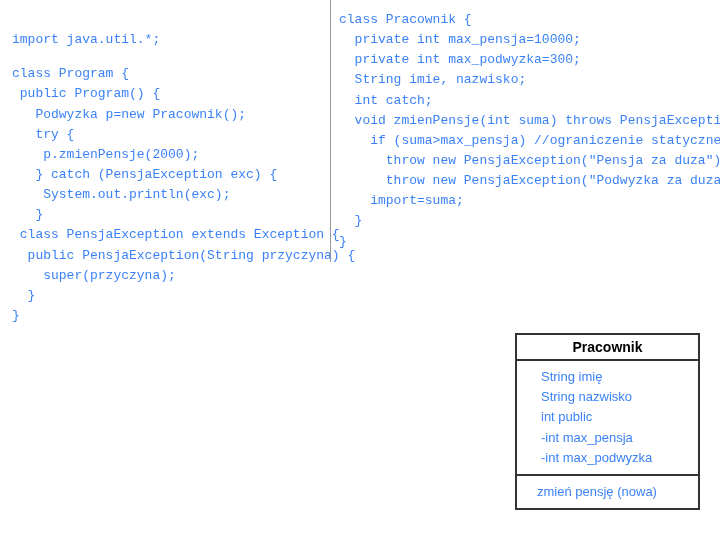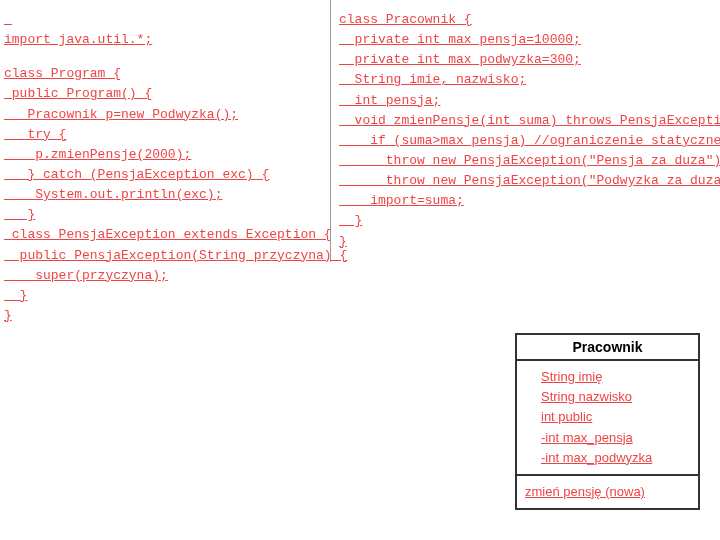--- a/index.html
+++ b/index.html
@@ -14,35 +14,34 @@
       font-family: 'Courier New', Courier, monospace;
       font-size: 13px;
       overflow: hidden;
       position: relative;
     }
     .left-panel {
       position: absolute;
       top: 0;
       left: 0;
       width: 330px;
-      padding: 10px 4px;
+      padding: 10px 12px;
     }
     .right-panel {
       position: absolute;
       top: 0;
       left: 330px;
       width: 390px;
       padding: 10px 8px;
       border-left: 1px solid #999;
     }
     .code-line {
       white-space: pre;
       line-height: 1.55;
-      color: #ef4444;
-      text-decoration: underline;
+      color: #3b82f6;
     }
     .spacer {
       height: 14px;
     }
     
     .uml-box {
       position: absolute;
       bottom: 30px;
       right: 20px;
       width: 185px;
@@ -58,54 +57,54 @@
       font-weight: bold;
     }
     .uml-fields {
       padding: 6px 24px;
       border-bottom: 2px solid #333;
       font-family: Arial, sans-serif;
       font-size: 13px;
       line-height: 1.6;
     }
     .uml-methods {
-      padding: 6px 8px;
+      padding: 6px 20px;
       font-family: Arial, sans-serif;
       font-size: 13px;
       line-height: 1.6;
     }
   </style>
 </head>
 <body>
 
 <div class="left-panel">
   <div class="code-line">&nbsp;</div>
   <div class="code-line">import java.util.*;</div>
   <div class="spacer"></div>
   <div class="code-line">class Program {</div>
   <div class="code-line"> public Program() {</div>
-  <div class="code-line">   Pracownik p=new Podwyzka();</div>
+  <div class="code-line">   Podwyzka p=new Pracownik();</div>
   <div class="code-line">   try {</div>
   <div class="code-line">    p.zmienPensje(2000);</div>
   <div class="code-line">   } catch (PensjaException exc) {</div>
   <div class="code-line">    System.out.println(exc);</div>
   <div class="code-line">   }</div>
   <div class="code-line"> class PensjaException extends Exception {</div>
   <div class="code-line">  public PensjaException(String przyczyna) {</div>
   <div class="code-line">    super(przyczyna);</div>
   <div class="code-line">  }</div>
   <div class="code-line">}</div>
 </div>
 
 <div class="right-panel">
   <div class="code-line">class Pracownik {</div>
   <div class="code-line">  private int max_pensja=10000;</div>
   <div class="code-line">  private int max_podwyzka=300;</div>
   <div class="code-line">  String imie, nazwisko;</div>
-  <div class="code-line">  int pensja;</div>
+  <div class="code-line">  int catch;</div>
   <div class="code-line">  void zmienPensje(int suma) throws PensjaException {</div>
   <div class="code-line">    if (suma&gt;max_pensja) //ograniczenie statyczne</div>
   <div class="code-line">      throw new PensjaException("Pensja za duza");</div>
   <div class="code-line">      throw new PensjaException("Podwyzka za duza");</div>
   <div class="code-line">    import=suma;</div>
   <div class="code-line">  }</div>
   <div class="code-line">}</div>
 </div>
 
 <div class="uml-box">

